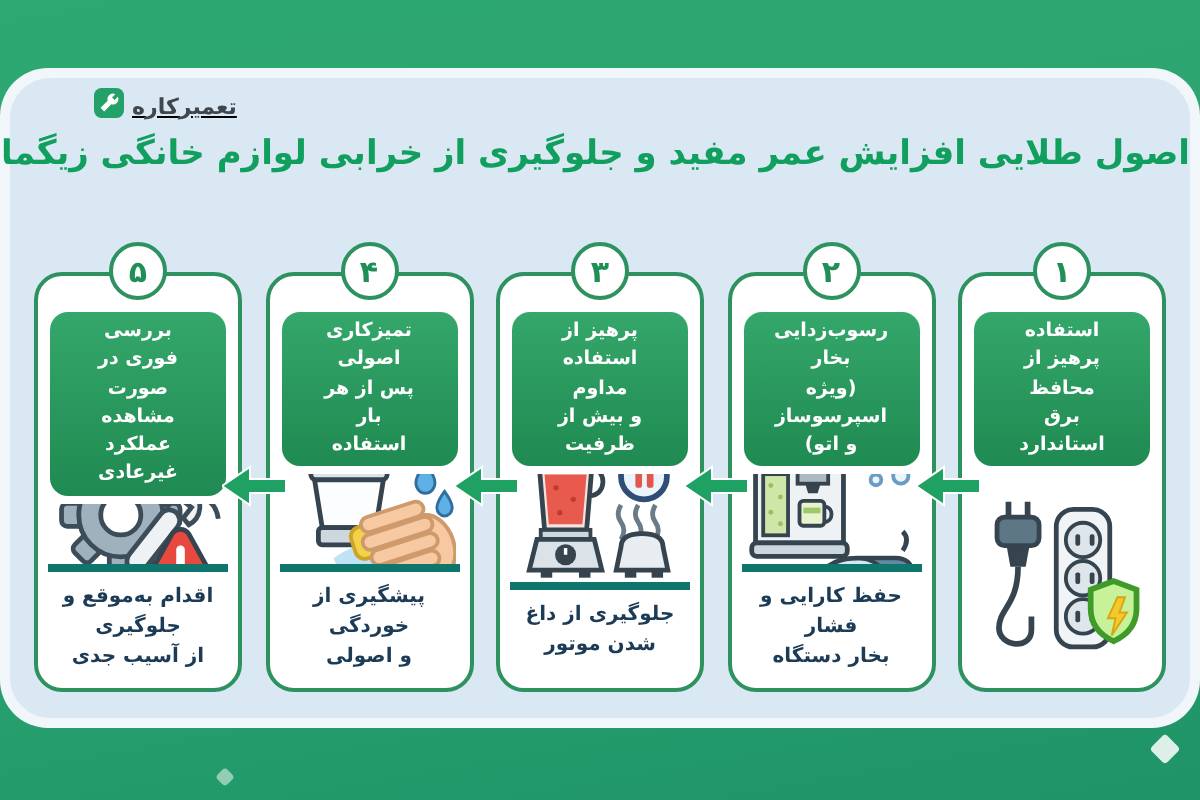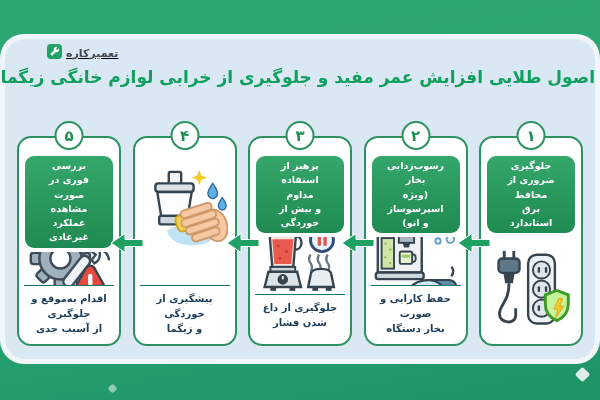--- a/index.html
+++ b/index.html
@@ -49,21 +49,21 @@
   }
   .pill{
     margin:18px 6px 4px;min-height:34px;border-radius:9px;
     background:linear-gradient(180deg,#35a76b,#1f8a51);
     color:#ffffff;font-size:9.5px;font-weight:bold;line-height:1.5;
     display:flex;align-items:center;justify-content:center;text-align:center;
     direction:rtl;white-space:pre-line;padding:3px 18px;
   }
   .icon-area{flex:1;display:flex;align-items:center;justify-content:center;overflow:hidden;}
   .caption{
-    border-top:1px solid #0f766e;margin:0 5px;
+    border-top:4px solid #0f766e;margin:0 5px;
     padding:5px 1px 8px;min-height:36px;
     color:#1c3b56;font-size:10px;font-weight:bold;line-height:1.5;
     text-align:center;direction:rtl;white-space:pre-line;
   }
   .gapcol{position:relative;width:11px;height:210px;}
   .arrow{position:absolute;left:-10px;top:96px;z-index:3;}
 
   .sparkle{position:absolute;background:#ffffff;transform:rotate(45deg);border-radius:2px;}
   .sp1{width:11px;height:11px;left:572px;top:330px;opacity:.85;}
   .sp2{width:7px;height:7px;left:104px;top:346px;opacity:.5;}
@@ -86,21 +86,21 @@
         </span>
         <span class="logo-text">تعمیرکاره</span>
       </div>
 
       <div class="title">اصول طلایی افزایش عمر مفید و جلوگیری از خرابی لوازم خانگی زیگما</div>
 
       <div class="steps-row" dir="rtl">
 
         <div class="card">
           <div class="num">۱</div>
-          <div class="pill">جلوگیری ضروری از
+          <div class="pill">استفاده پرهیز از
 محافظ برق استاندارد</div>
           <div class="icon-area">
             <svg width="86" height="94" viewBox="0 0 90 92">
               <path d="M22 38 C22 58 12 60 12 70 C12 80 29 82 29 71 L29 64" fill="none" stroke="#35444f" stroke-width="3"></path>
               <line x1="17" y1="13" x2="17" y2="4" stroke="#35444f" stroke-width="3"></line>
               <line x1="27" y1="13" x2="27" y2="4" stroke="#35444f" stroke-width="3"></line>
               <rect x="11" y="12" width="22" height="15" rx="4" fill="#5d7786" stroke="#35444f" stroke-width="2.5"></rect>
               <path d="M16 27 h12 l-2 11 h-8 z" fill="#35444f"></path>
               <rect x="42" y="8" width="28" height="72" rx="9" fill="#f0f4f7" stroke="#35444f" stroke-width="2.5"></rect>
               <g fill="#dee6ec" stroke="#35444f" stroke-width="2">
@@ -156,34 +156,34 @@
               <rect x="28" y="36" width="13" height="13" rx="2" fill="#e7f3cf" stroke="#35444f" stroke-width="2"></rect>
               <path d="M41 39 c5 0 5 8 0 8" fill="none" stroke="#35444f" stroke-width="2"></path>
               <line x1="30" y1="41" x2="39" y2="41" stroke="#9fc86a" stroke-width="3"></line>
               <rect x="3" y="58" width="50" height="7" rx="2.5" fill="#cdd7de" stroke="#35444f" stroke-width="2.5"></rect>
               <path d="M82 62 q4 -6 0 -10" fill="none" stroke="#35444f" stroke-width="2.5"></path>
               <path d="M36 84 c0 -12 10 -18 22 -18 h20 c6 0 9 3 9 8 v6 c0 2.5 -1.8 4 -4.5 4 z" fill="#cfe9f6" stroke="#35444f" stroke-width="2.5"></path>
               <path d="M60 66 h18 c6 0 9 3 9 8 v2 h-12 c-3 -6 -9 -9 -15 -10 z" fill="#5e8ba3" stroke="#35444f" stroke-width="2"></path>
               <line x1="38" y1="79" x2="85" y2="79" stroke="#35444f" stroke-width="2"></line>
             </svg>
           </div>
-          <div class="caption">حفظ کارایی و صورت
+          <div class="caption">حفظ کارایی و فشار
 بخار دستگاه</div>
         </div>
 
         <div class="gapcol">
           <svg class="arrow" width="32" height="22" viewBox="0 0 32 22">
             <polygon points="32,7.5 14,7.5 14,1.5 0,11 14,20.5 14,14.5 32,14.5" fill="#1fa163" stroke="#ffffff" stroke-width="1"></polygon>
           </svg>
         </div>
 
         <div class="card">
           <div class="num">۳</div>
           <div class="pill">پرهیز از استفاده مداوم
-و بیش از خوردگی</div>
+و بیش از ظرفیت</div>
           <div class="icon-area">
             <svg width="86" height="94" viewBox="0 0 90 92">
               <rect x="64" y="2" width="8" height="5" rx="1.5" fill="#35444f"></rect>
               <line x1="78" y1="8" x2="82" y2="12" stroke="#35444f" stroke-width="2.5"></line>
               <circle cx="68" cy="19" r="12" fill="#eaf2fa" stroke="#2f4d76" stroke-width="3"></circle>
               <rect x="63.5" y="13" width="3.5" height="12" rx="1.5" fill="#e2574b"></rect>
               <rect x="69.5" y="13" width="3.5" height="12" rx="1.5" fill="#e2574b"></rect>
               <path d="M56 34 q-3 5 0 9 q3 4 0 9" fill="none" stroke="#6a7a86" stroke-width="2.5"></path>
               <path d="M65 34 q-3 5 0 9 q3 4 0 9" fill="none" stroke="#6a7a86" stroke-width="2.5"></path>
               <path d="M74 34 q-3 5 0 9 q3 4 0 9" fill="none" stroke="#6a7a86" stroke-width="2.5"></path>
@@ -199,31 +199,33 @@
               <circle cx="27" cy="60" r="5.5" fill="#35444f"></circle>
               <line x1="27" y1="56.5" x2="27" y2="60" stroke="#ffffff" stroke-width="1.8"></line>
               <rect x="14" y="68" width="6" height="4" fill="#35444f"></rect>
                 <rect x="34" y="68" width="6" height="4" fill="#35444f"></rect>
               <path d="M56 56 q0 -7 11 -7 q11 0 11 7 l2.5 12 h-27 z" fill="#e7edf1" stroke="#35444f" stroke-width="2.5"></path>
               <rect x="58" y="68" width="6" height="4" fill="#35444f"></rect>
                 <rect x="72" y="68" width="6" height="4" fill="#35444f"></rect>
             </svg>
           </div>
           <div class="caption">جلوگیری از داغ
-شدن فشار</div>
+شدن موتور</div>
         </div>
 
         <div class="gapcol">
           <svg class="arrow" width="32" height="22" viewBox="0 0 32 22">
             <polygon points="32,7.5 14,7.5 14,1.5 0,11 14,20.5 14,14.5 32,14.5" fill="#1fa163" stroke="#ffffff" stroke-width="1"></polygon>
           </svg>
         </div>
 
         <div class="card">
           <div class="num">۴</div>
+          <div class="pill">تمیزکاری اصولی
+پس از هر بار استفاده</div>
           <div class="icon-area">
             <svg width="86" height="94" viewBox="0 0 90 92">
               <path d="M60 2 l2.2 5.8 5.8 2.2 -5.8 2.2 -2.2 5.8 -2.2 -5.8 -5.8 -2.2 5.8 -2.2 z" fill="#f6c92b"></path>
               <path d="M74 16 q5 7 5 10.5 a5 5.5 0 1 1 -10 0 q0 -3.5 5 -10.5 z" fill="#5fb0e5" stroke="#2f6f9e" stroke-width="1.5"></path>
               <path d="M84 31 q4 5.5 4 8.5 a4 4.4 0 1 1 -8 0 q0 -3 4 -8.5 z" fill="#5fb0e5" stroke="#2f6f9e" stroke-width="1.5"></path>
               <rect x="28" y="4" width="13" height="13" rx="2" fill="#eef2f5" stroke="#35444f" stroke-width="2.5"></rect>
               <rect x="14" y="16" width="40" height="9" rx="3" fill="#dbe2e8" stroke="#35444f" stroke-width="2.5"></rect>
               <path d="M16 25 h36 l-4 25 h-28 z" fill="#fbfdfe" stroke="#35444f" stroke-width="2.5"></path>
               <rect x="18" y="50" width="30" height="9" rx="2" fill="#cdd7de" stroke="#35444f" stroke-width="2.5"></rect>
               <path d="M26 66 q16 -12 38 -7 q16 4 11 13 q-5 9 -22 9 q-22 0 -27 -15 z" fill="#bfe2f5"></path>
@@ -235,21 +237,21 @@
                 <g transform="rotate(-18 60 58)">
                   <rect x="44" y="40" width="34" height="8" rx="4"></rect>
                   <rect x="42" y="49" width="38" height="8" rx="4"></rect>
                   <rect x="44" y="58" width="36" height="8" rx="4"></rect>
                   <rect x="48" y="67" width="30" height="8" rx="4"></rect>
                 </g>
               </g>
             </svg>
           </div>
           <div class="caption">پیشگیری از خوردگی
-و زیگما</div>
+و اصولی</div>
         </div>
 
         <div class="gapcol">
           <svg class="arrow" width="32" height="22" viewBox="0 0 32 22">
             <polygon points="32,7.5 14,7.5 14,1.5 0,11 14,20.5 14,14.5 32,14.5" fill="#1fa163" stroke="#ffffff" stroke-width="1"></polygon>
           </svg>
         </div>
 
         <div class="card">
           <div class="num">۵</div>

